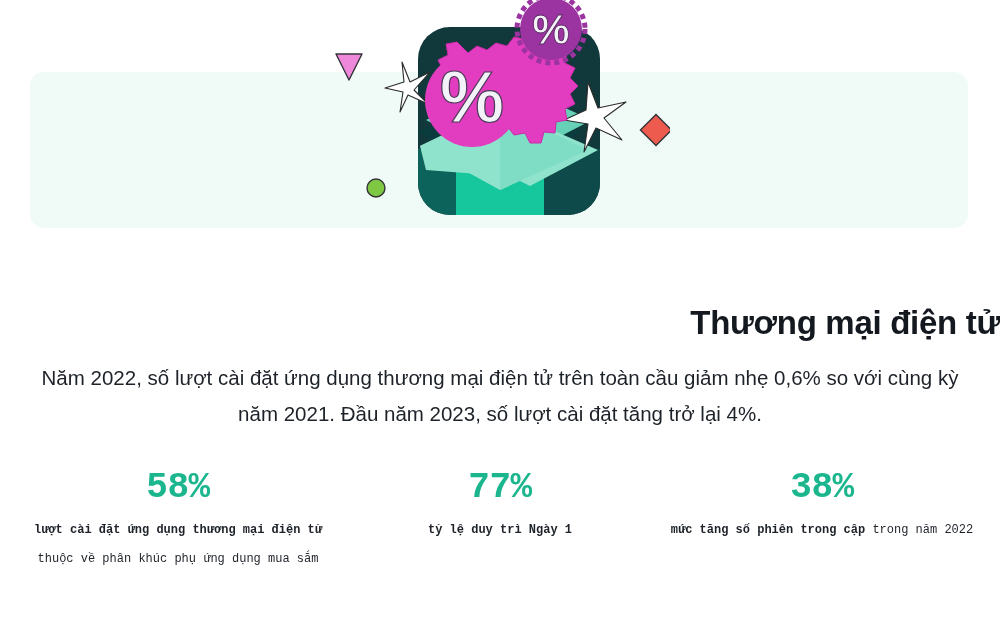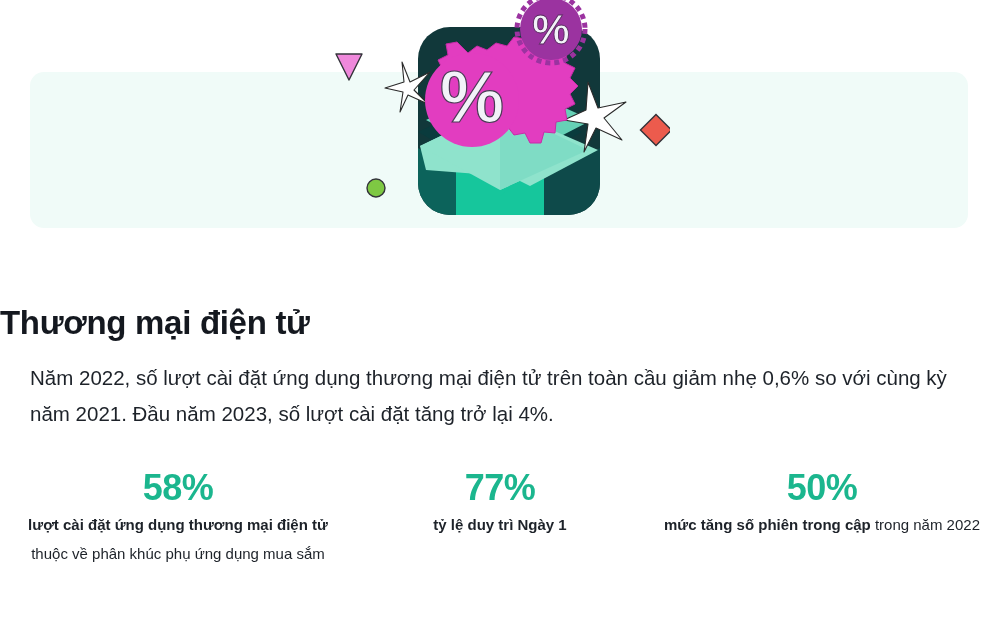--- a/index.html
+++ b/index.html
@@ -37,67 +37,68 @@
   .illustration svg {
     display: block;
   }
 
   
   .page-title {
     position: absolute;
     left: 0;
     top: 282px;
     width: 1000px;
-    text-align: left;
+    text-align: right;
     font-size: 33px;
     font-weight: bold;
     letter-spacing: -0.3px;
     color: #14181f;
   }
 
   
   .intro {
     position: absolute;
     left: 50%;
     transform: translateX(-50%);
     top: 352px;
     width: 940px;
-    text-align: left;
+    text-align: center;
     font-size: 20.5px;
     line-height: 36px;
     color: #1d2229;
     margin-top: 8px;
   }
 
   
   .stats {
     position: absolute;
     left: 0;
     top: 466px;
     width: 1000px;
     display: flex;
     align-items: flex-start;
     justify-content: space-between;
     box-sizing: border-box;
     padding: 0 18px;
+    font-family: Liberation Mono, monospace;
   }
   .stat {
     width: 320px;
     text-align: center;
   }
   .stat-value {
     font-size: 36px;
     font-weight: bold;
     color: #1bb68e;
     line-height: 44px;
     letter-spacing: -0.5px;
   }
   .stat-label {
-    margin-top: 0;
-    font-size: 15px;
+    margin-top: 6px;
+    font-size: 12px;
     line-height: 29px;
     color: #1d2229;
   }
   .stat-label b {
     font-weight: bold;
   }
   .stat-label .reg {
     font-weight: normal;
   }
 </style>
@@ -169,17 +170,17 @@
     <div class="stat-value">58%</div>
     <div class="stat-label"><b>lượt cài đặt ứng dụng thương mại điện tử</b><span class="reg"> thuộc về phân khúc phụ ứng dụng mua sắm</span></div>
   </div>
 
   <div class="stat">
     <div class="stat-value">77%</div>
     <div class="stat-label"><b>tỷ lệ duy trì Ngày 1</b><span class="reg"></span></div>
   </div>
 
   <div class="stat">
-    <div class="stat-value">50%</div>
+    <div class="stat-value">38%</div>
     <div class="stat-label"><b>mức tăng số phiên trong cập</b><span class="reg"> trong năm 2022</span></div>
   </div>
 
 </div>
 
 </body></html>

